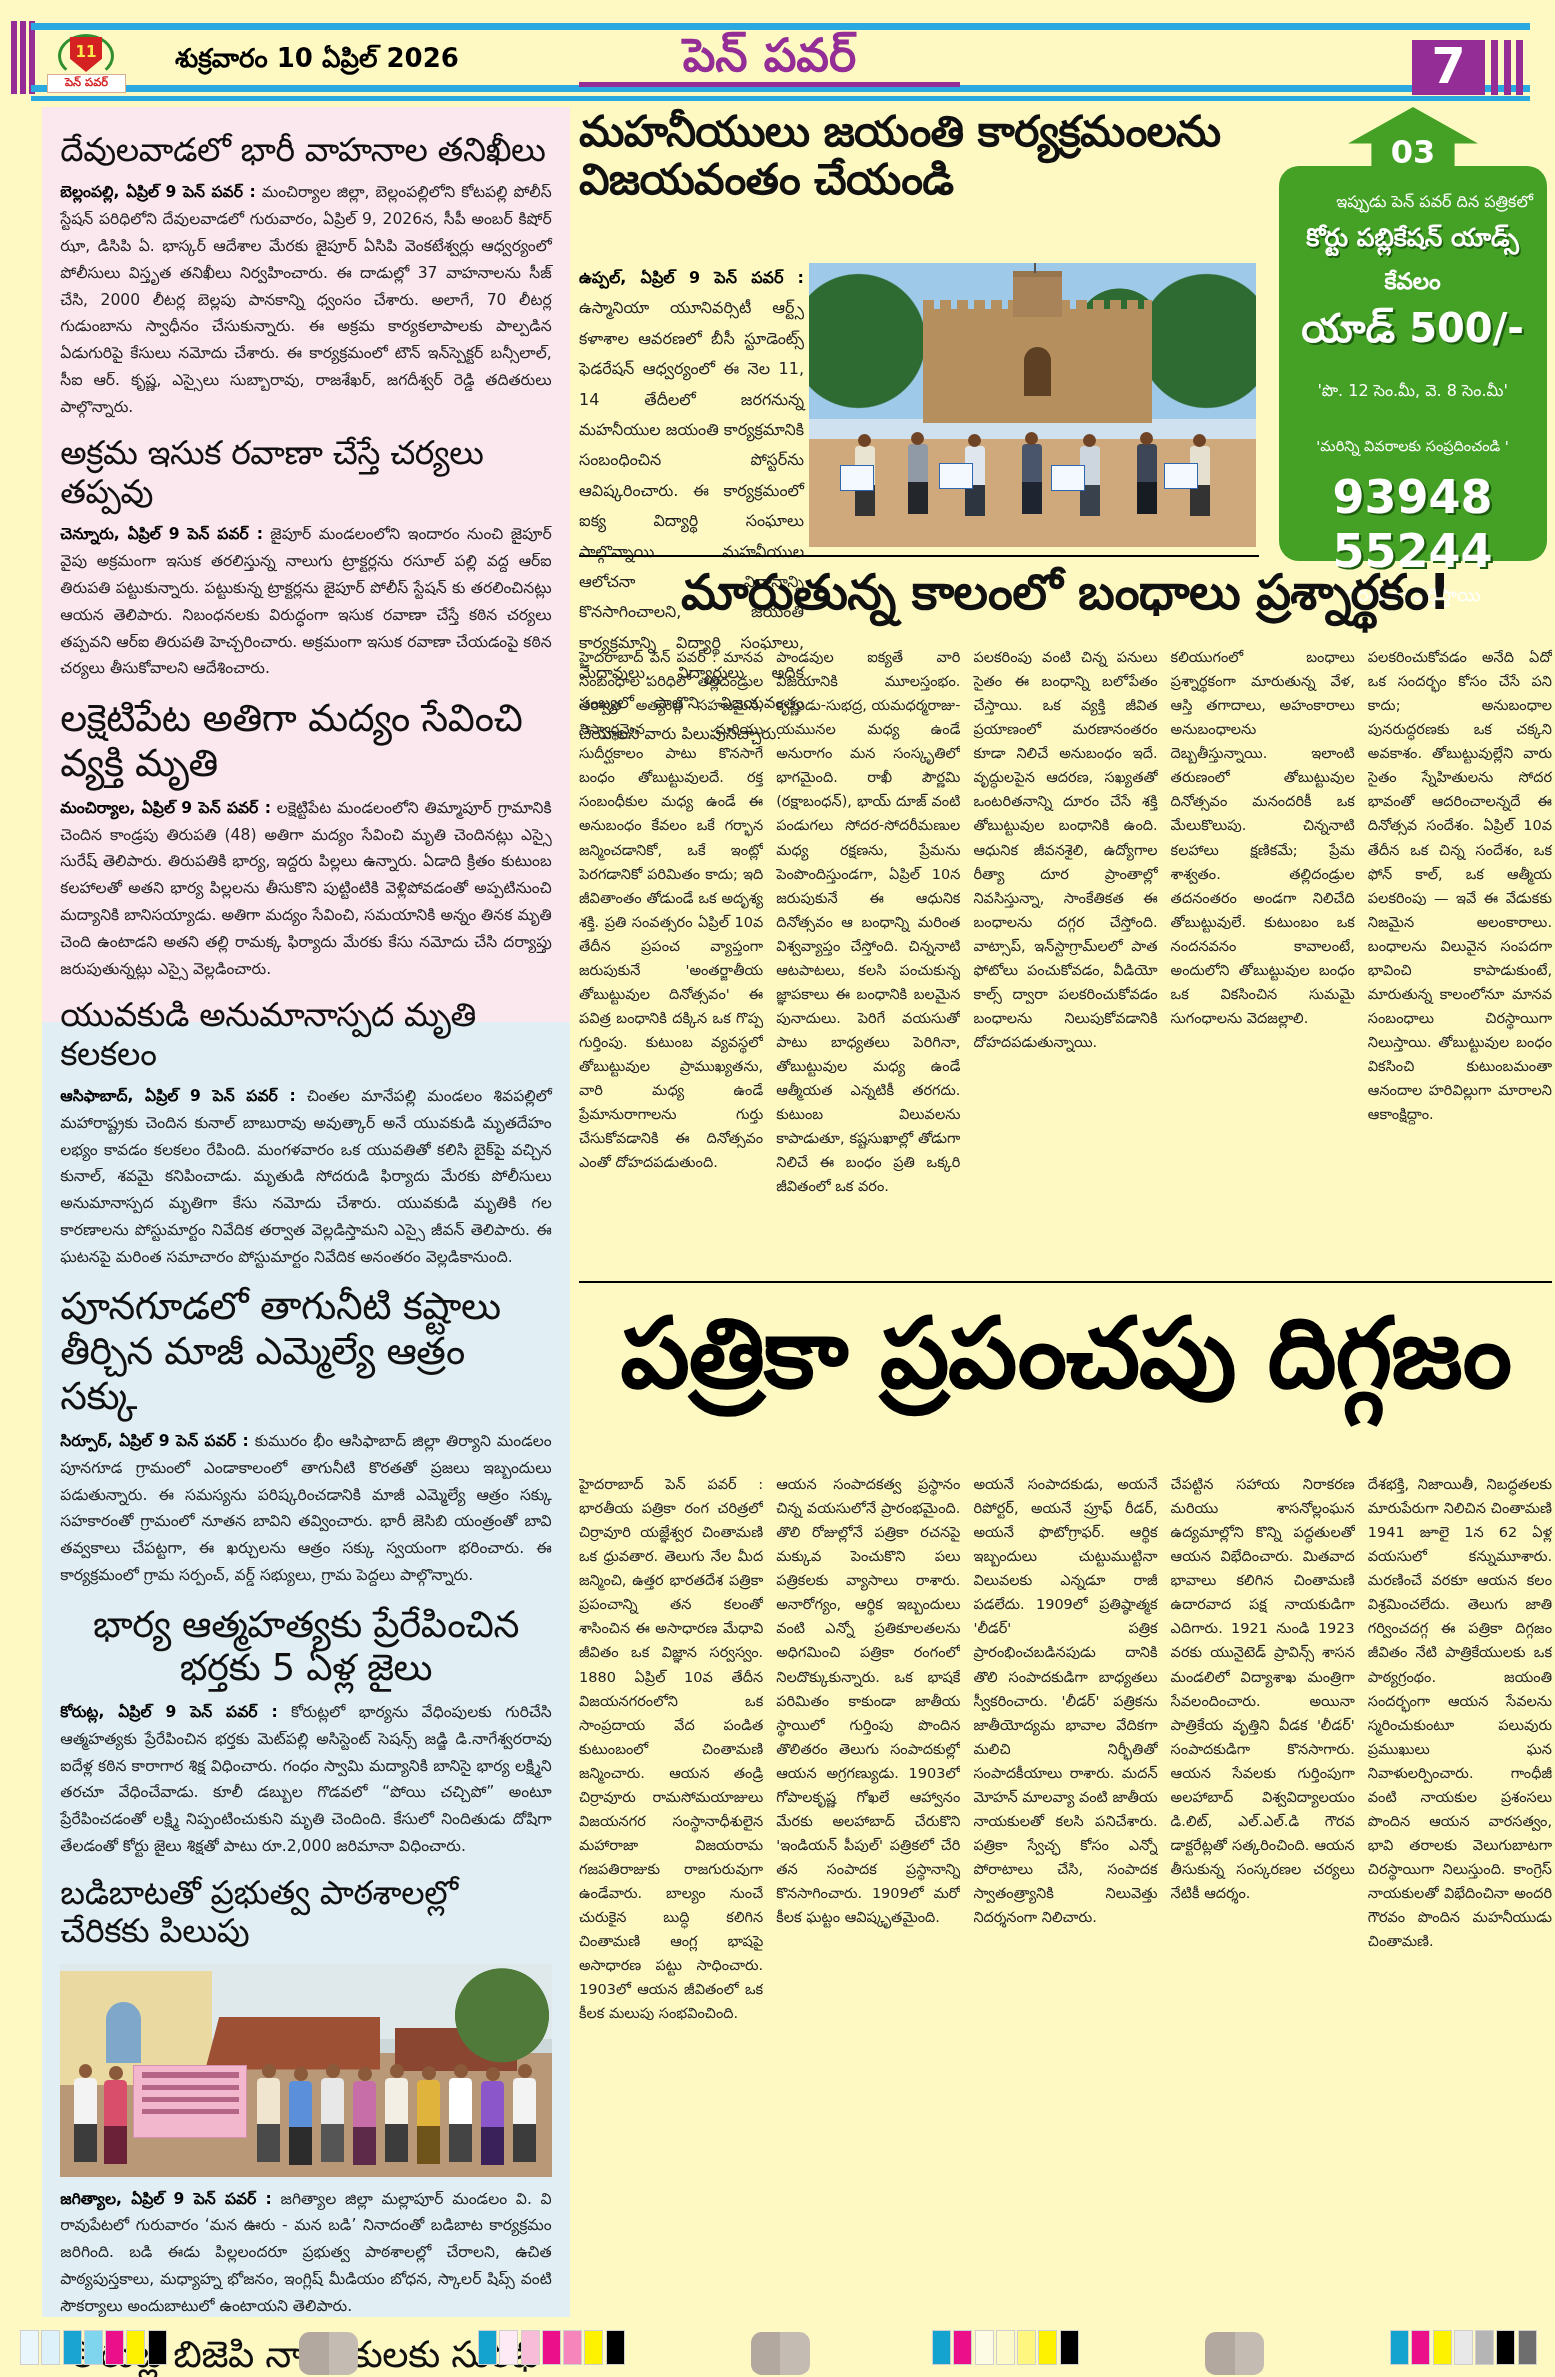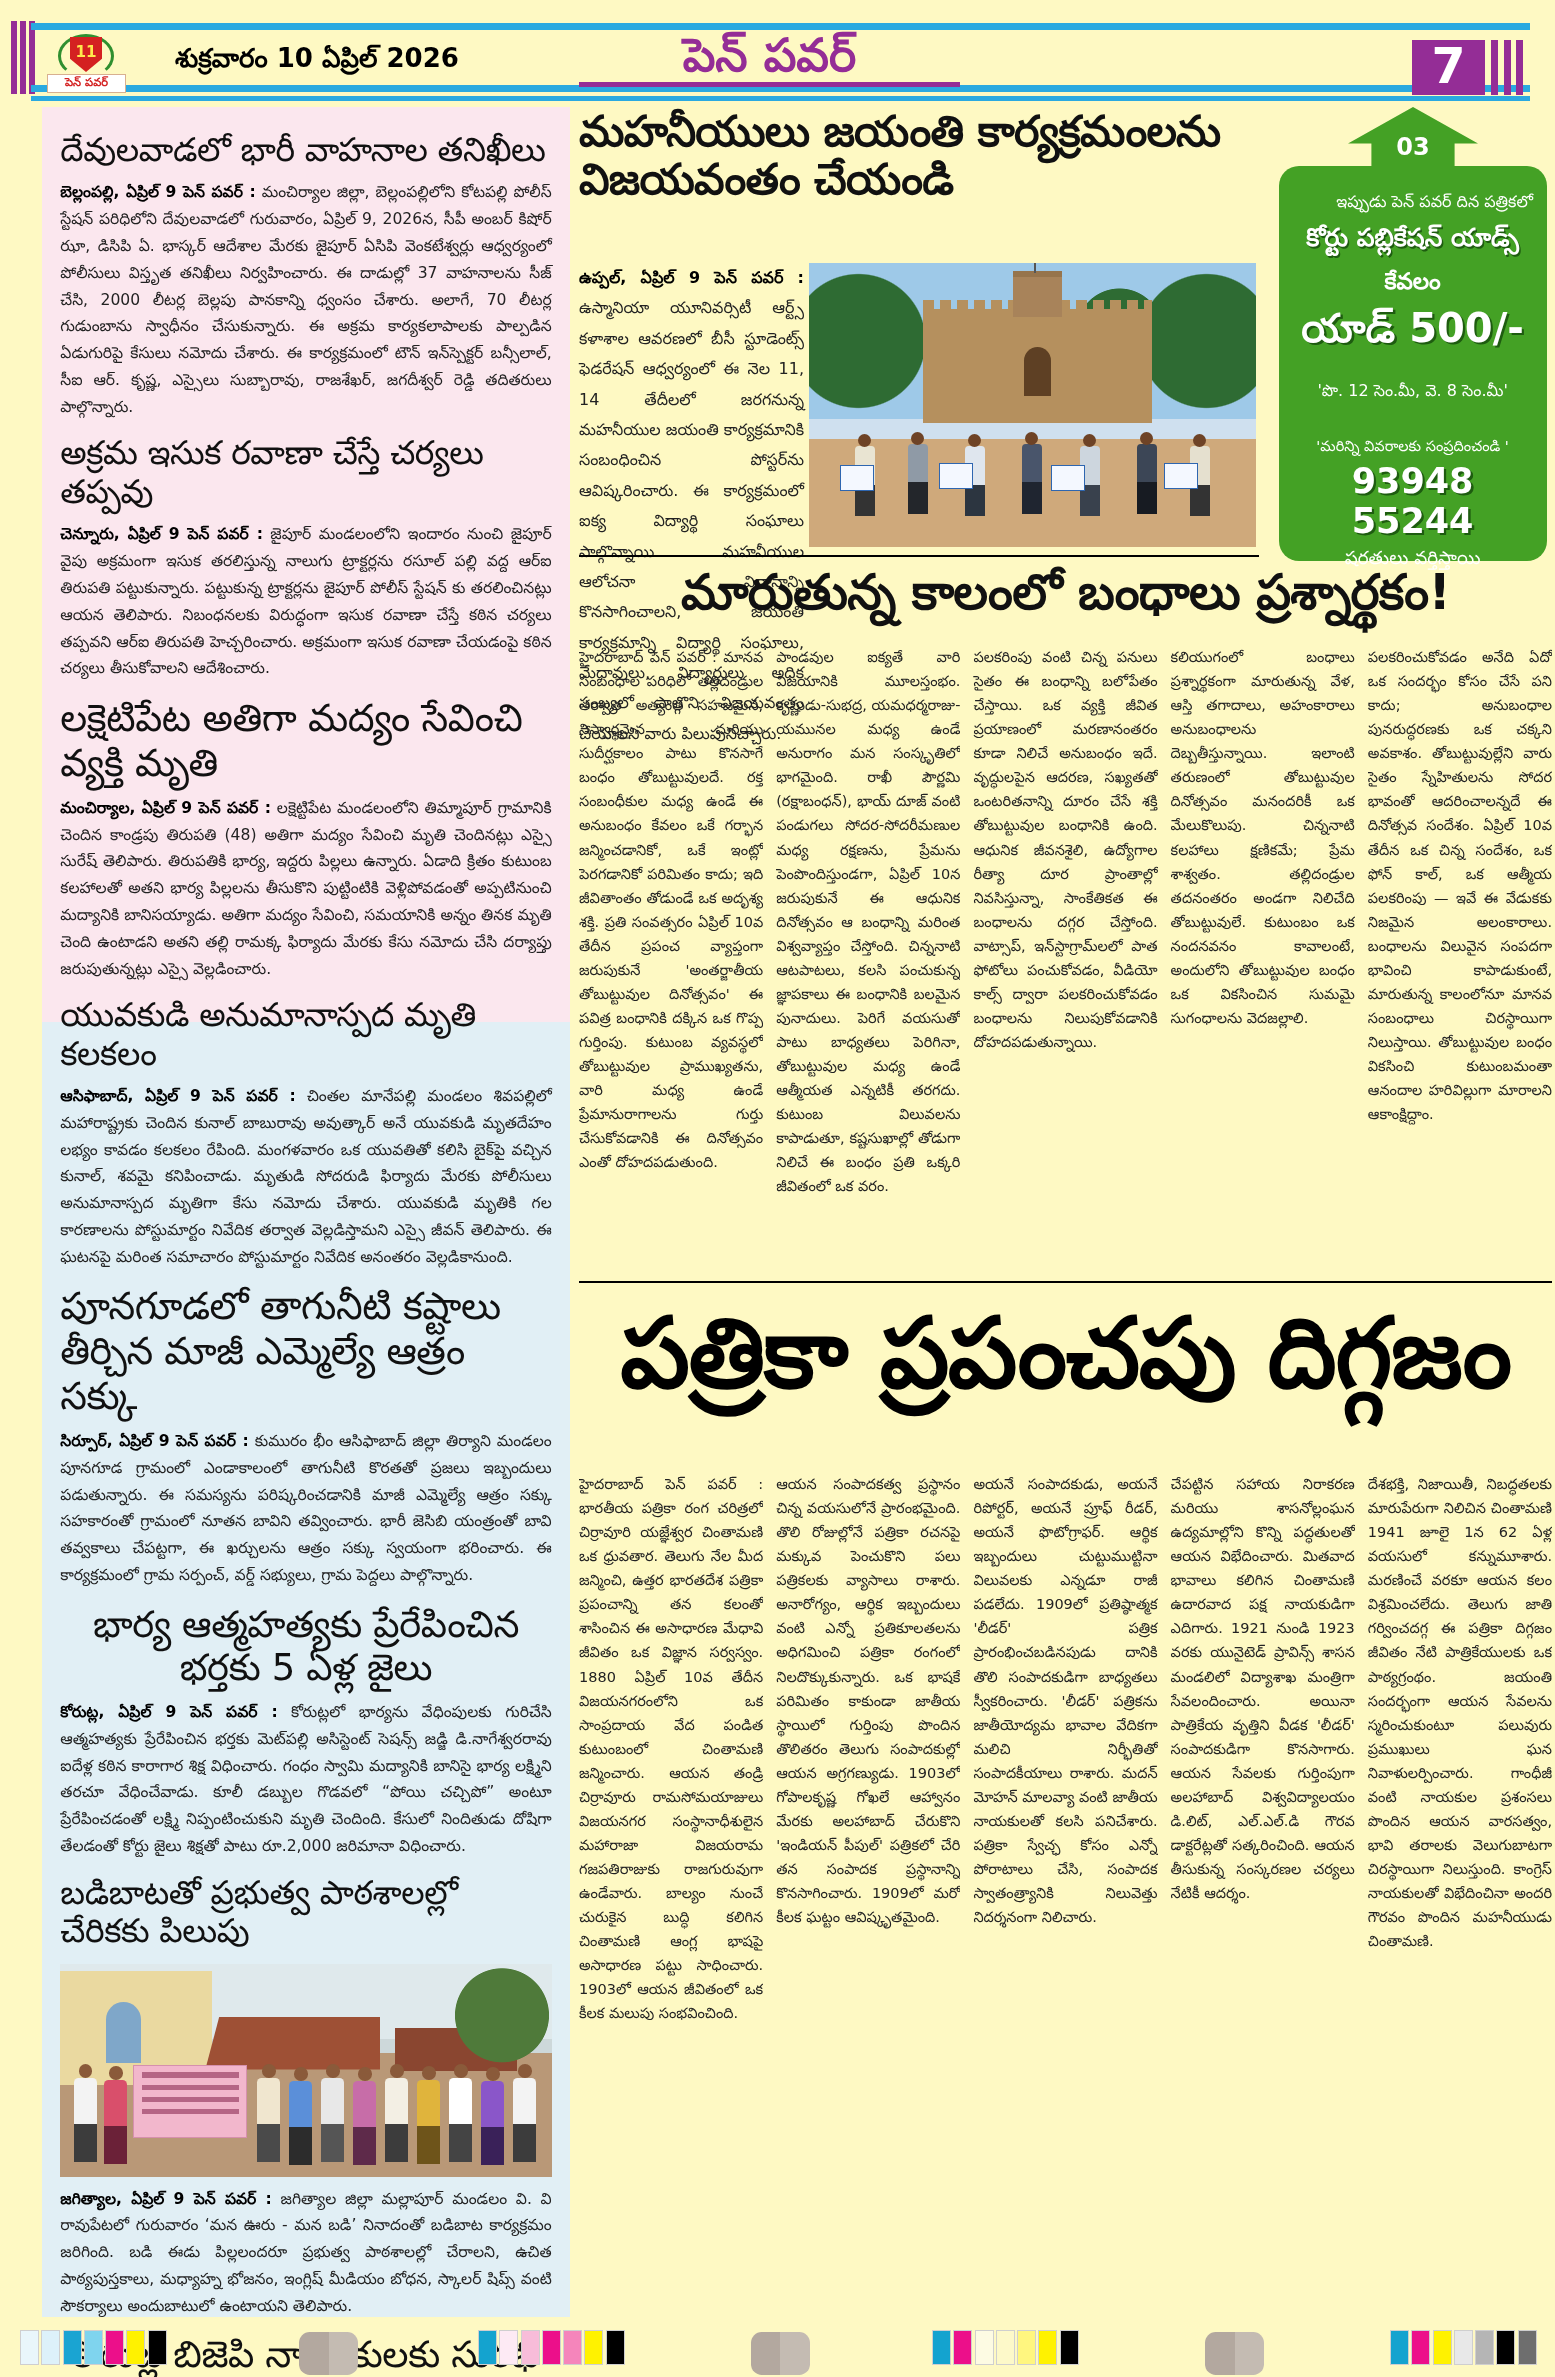--- a/index.html
+++ b/index.html
@@ -74,30 +74,30 @@
   .cols5{position:absolute;left:0;display:flex;gap:13px;}
   .col{flex:1 1 0;font-size:14.5px;line-height:1.66;text-align:justify;color:var(--body-ink);overflow:hidden;}
   .rel-cols{top:538px;height:629px;}
   .legend-head{position:absolute;left:0;top:1189px;width:973px;text-align:center;font-size:98px;font-weight:800;color:#000;letter-spacing:-1.5px;}
   .legend-cols{top:1365px;height:843px;}
 
   
   .ad-box{position:absolute;left:695px;top:0;width:278px;height:457px;}
   .ad-tab{position:absolute;left:74px;top:0;width:130px;height:70px;background:var(--ad-green);
           clip-path:polygon(50% 0,100% 52%,82% 52%,82% 100%,18% 100%,18% 52%,0 52%);}
-  .ad-tab span{position:absolute;left:0;top:26px;width:100%;text-align:center;color:#fff;font-size:24px;font-weight:800;}
+  .ad-tab span{position:absolute;left:0;top:26px;width:100%;text-align:center;color:#fff;font-size:32px;font-weight:800;}
   .ad-main{position:absolute;left:4.6px;top:59px;width:268px;height:395px;background:var(--ad-green);border-radius:20px;
            color:#fff;text-align:center;padding:26px 13.7px 0 13.7px;}
   .ad-l1{font-size:16px;font-weight:400;text-align:right;}
   .ad-l2{font-size:25px;font-weight:800;margin-top:7.6px;text-shadow:1.5px 1.5px 0 #1e5c10;}
   .ad-l3{font-size:23px;font-weight:800;margin-top:10.7px;}
   .ad-l4{font-size:40px;font-weight:800;margin-top:4.6px;text-shadow:2.3px 2.3px 0 #1e5c10;}
   .ad-l5{font-size:16px;margin-top:20px;}
   .ad-l6{font-size:14.5px;margin-top:34px;}
-  .ad-l7{font-size:35px;font-weight:800;margin-top:3px;text-shadow:2.3px 2.3px 0 #1e5c10;}
+  .ad-l7{font-size:46px;font-weight:800;margin-top:12px;text-shadow:2.3px 2.3px 0 #1e5c10;}
   .ad-l8{font-size:18.3px;margin-top:6px;}
 
   
   .cg{position:absolute;top:2330px;height:35px;display:flex;gap:2.3px;}
   .cg span{width:19px;height:35px;border:0.8px solid #cfcfcf;display:block;}
   .barrel{position:absolute;top:2332px;width:59px;height:43px;border-radius:10.7px;
           background:linear-gradient(90deg,#b3a89f 0 50%,#c4bbb2 50% 100%);}
 </style>
 </head>
 <body>

